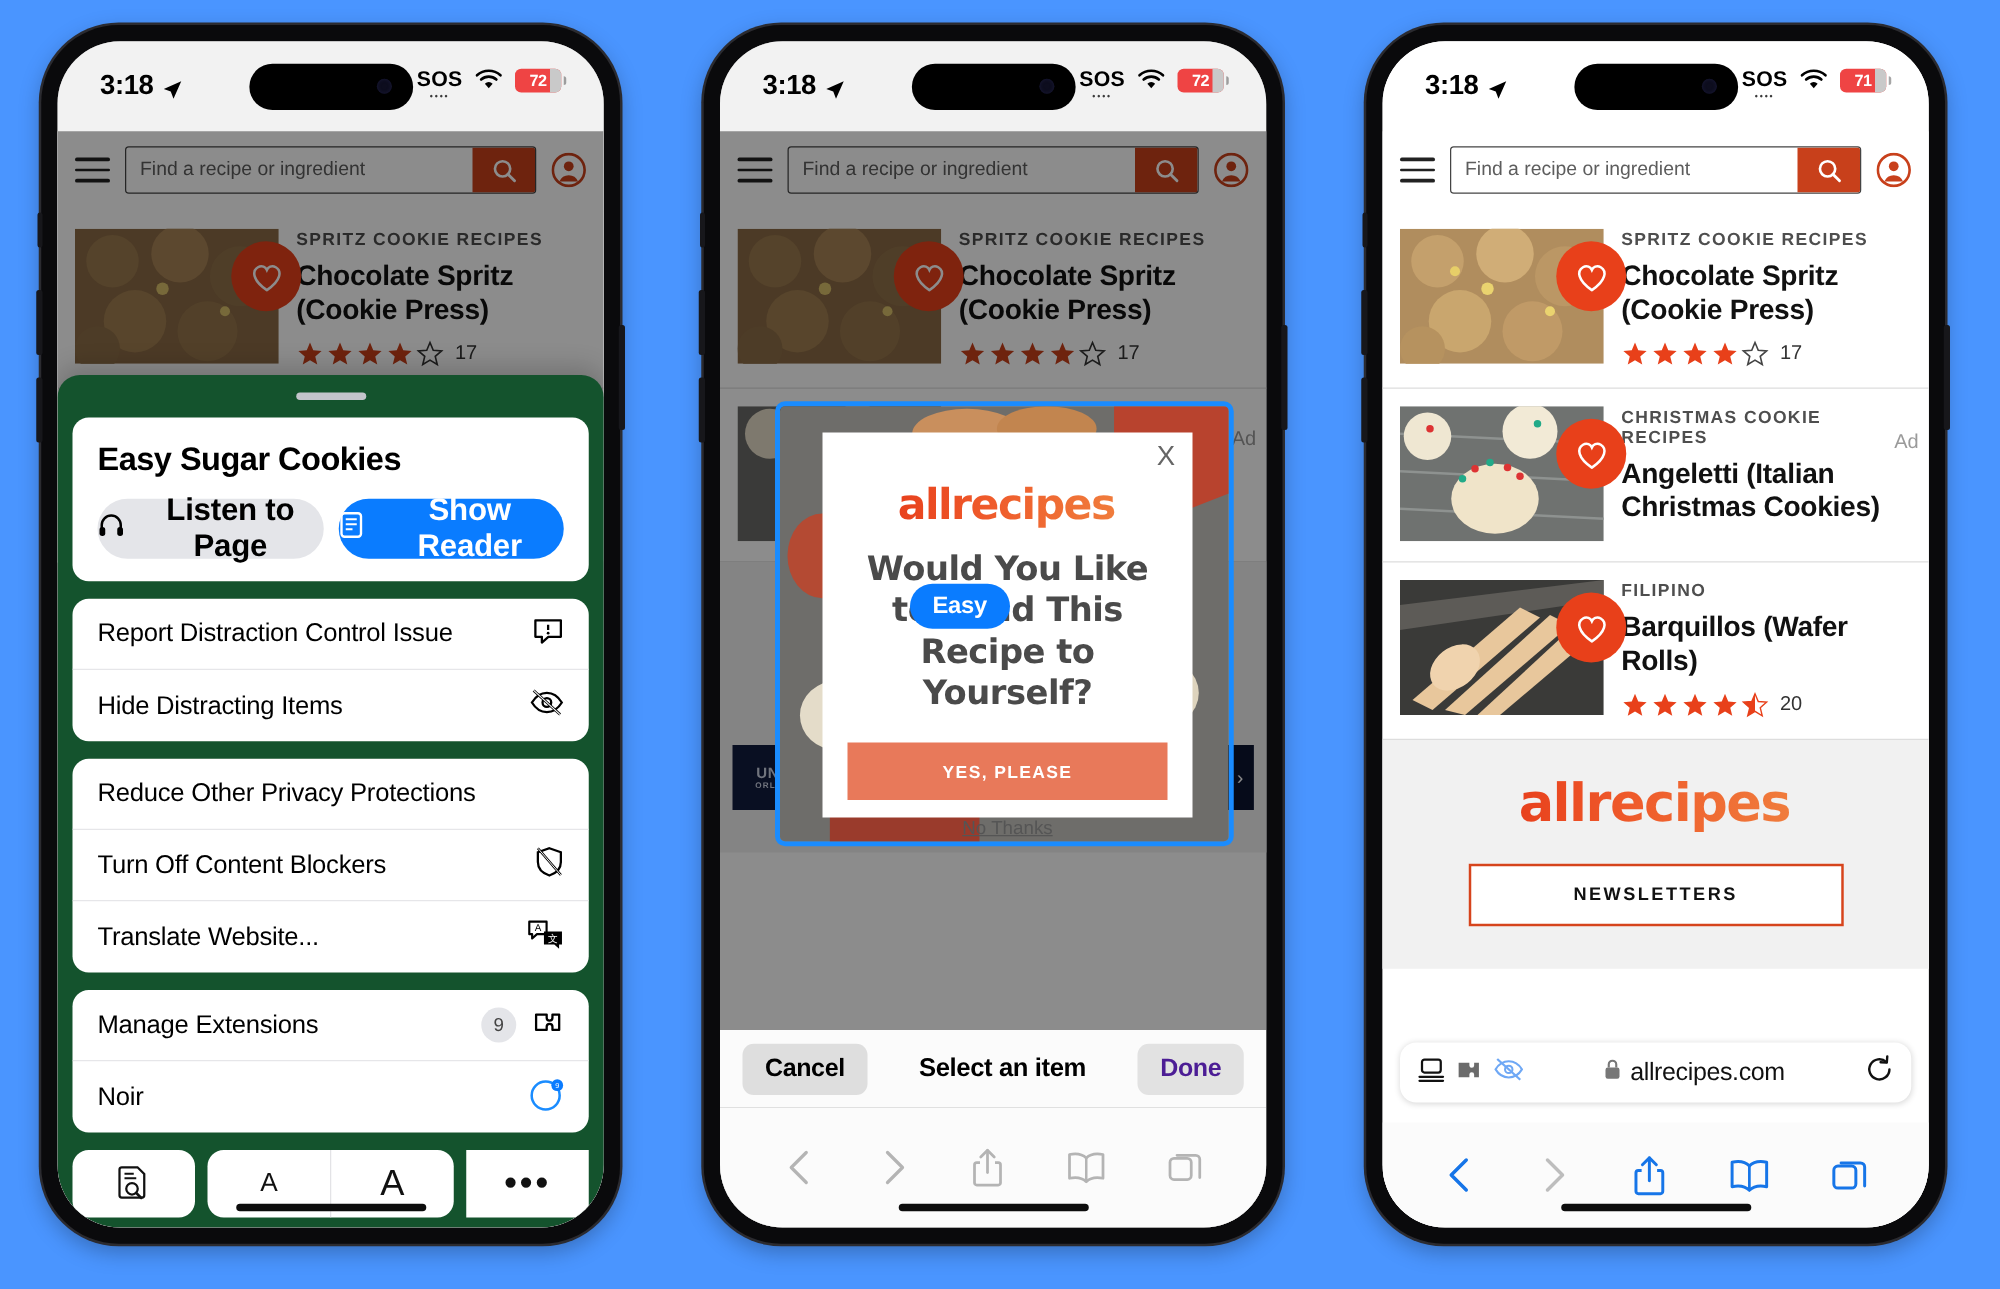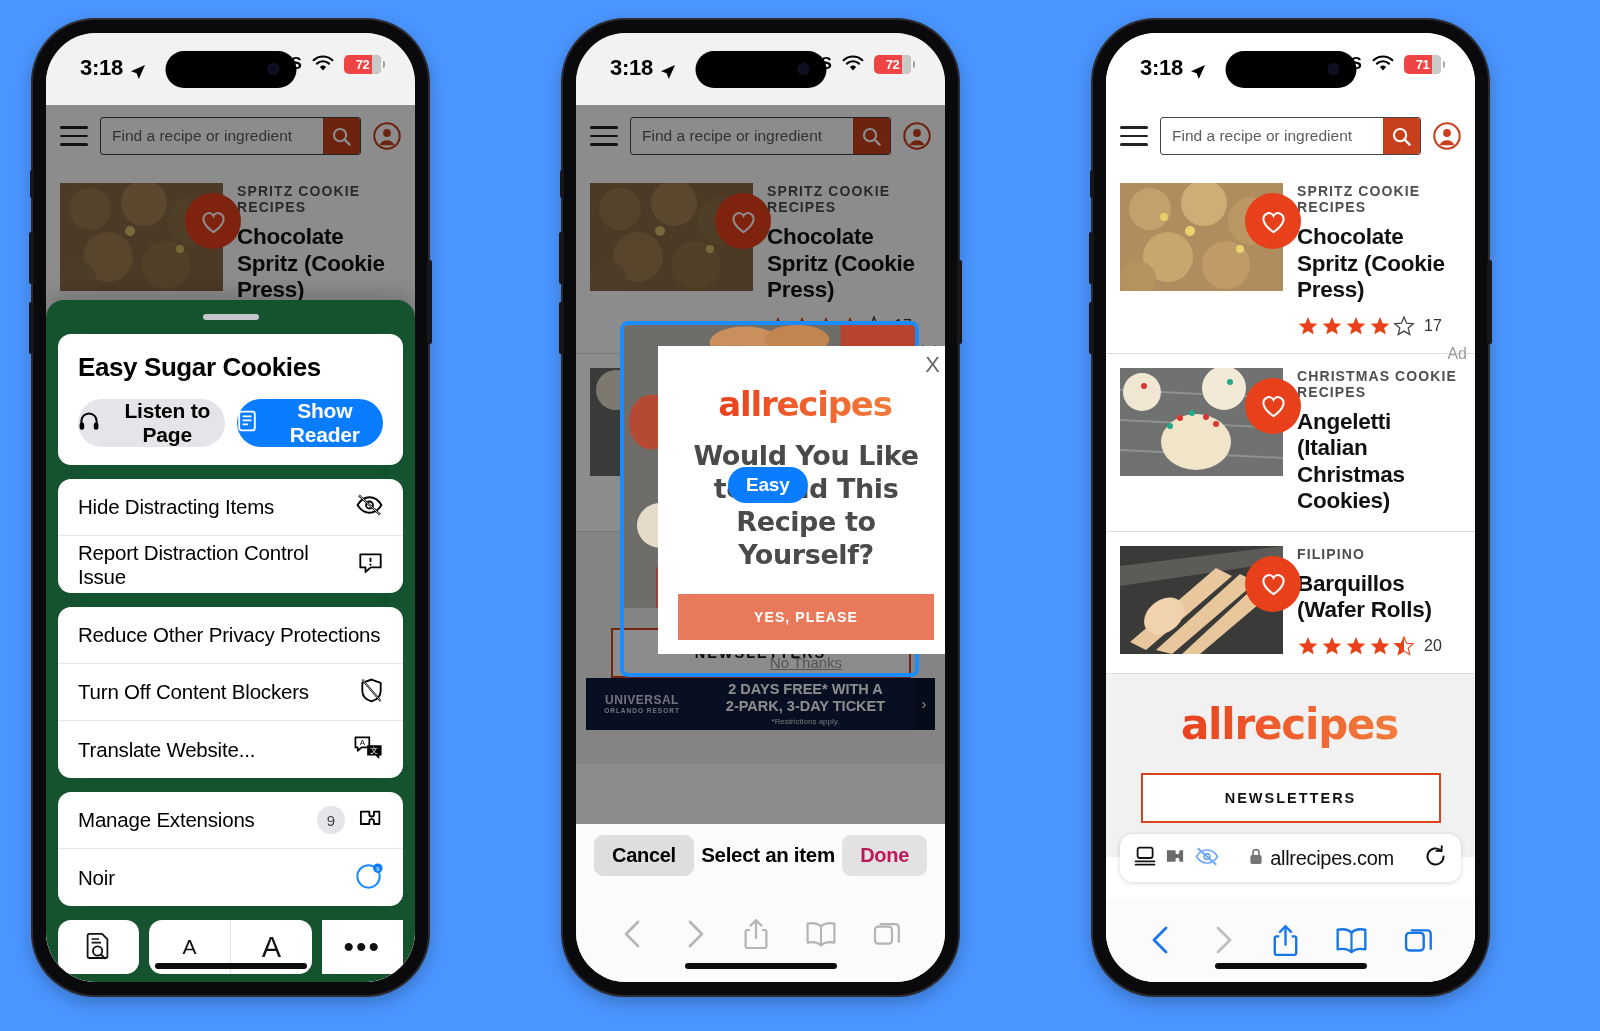--- a/index.html
+++ b/index.html
@@ -12,21 +12,21 @@
   .stage {
     position: relative;
     width: 1600px; height: 1031px;
     background: #4a95ff;
   }
 
   
   .phone {
     position: absolute;
     top: 20px;
-    width: 395px; height: 975px;
+    width: 463px; height: 975px;
     background: #0a0a0c;
     border-radius: 62px;
     box-shadow: 0 0 0 2px #2b2b30, 0 6px 18px rgba(0,0,0,.28);
     padding: 13px;
   }
   #phone1 { left: 33px; }
   #phone2 { left: 563px; }
   #phone3 { left: 1093px; }
 
   .screen {
@@ -181,21 +181,21 @@
     box-shadow: 0 -6px 20px rgba(0,0,0,.18);
   }
   .grabber { width: 56px; height: 6px; border-radius: 3px; background:#c3c5cb; margin: 2px auto 14px auto; }
   .card { background:#fff; border-radius: 13px; overflow: hidden; margin-bottom: 14px; }
   .card-head { padding: 18px 20px 18px 20px; }
   .sheet-title { font-size: 26px; font-weight: 700; color:#000; letter-spacing:-.4px; }
   .reader-btns { display:flex; gap: 12px; margin-top: 16px; }
   .pill {
     flex: 1 1 0; height: 48px; border-radius: 24px; border: 0; cursor: pointer;
     display:flex; align-items:center; justify-content:center; gap:10px;
-    font-size: 21px; font-weight: 700; letter-spacing:-.2px;
+    font-size: 25px; font-weight: 700; letter-spacing:-.2px;
     font-family: "Liberation Sans", sans-serif;
   }
   .pill.grey { background:#e4e5e9; color:#000; }
   .pill.blue { background:#0a7cff; color:#fff; }
 
   .menu-row {
     display:flex; align-items:center; justify-content:space-between;
     padding: 0 20px; height: 57px; cursor: pointer;
     border-bottom: 1px solid #e6e6e9;
   }
@@ -296,21 +296,21 @@
     height: 62px; background:#fbfbfb;
     display:flex; align-items:center; justify-content:space-between;
     padding: 0 18px;
   }
   .sb-btn {
     border:0; border-radius: 9px; padding: 9px 18px; cursor:pointer;
     font-size: 20px; font-weight: 700; letter-spacing:-.3px;
     font-family:"Liberation Sans", sans-serif;
   }
   .sb-cancel { background:#dedede; color:#000; }
-  .sb-done { background:#e2e2e2; color:#be185d; }
+  .sb-done { background:#e2e2e2; color:#4c1d95; }
   .sb-title { font-size: 20.5px; font-weight: 700; color:#000; letter-spacing:-.3px; }
 
   .browser-toolbar {
     position:absolute; z-index:60; left:0; right:0; bottom:0; height: 96px;
     background:#fbfbfb; display:flex; align-items:center; justify-content:space-around;
     padding: 0 26px;
   }
   .browser-toolbar.dark-icons svg { stroke:#b4b4b4; }
   .tb-ico { cursor:pointer; display:flex; align-items:center; justify-content:center; }
 
@@ -508,40 +508,40 @@
                     </svg>
                 </span>
                 <span>Show Reader</span>
               </button>
             </div>
           </div>
         </div>
 
         <div class="card">
           <div class="menu-row">
+            <span class="menu-label">Report Distraction Control Issue</span>
+            <span class="menu-right">
+                <span>
+              <svg width="25" height="24" viewBox="0 0 26 24">
+                    <path d="M2.4 3 h21.2 v13.6 h-10.4 l-5.4 4.8 v-4.8 h-5.4 Z" fill="none" stroke="#000" stroke-width="1.9" stroke-linejoin="round"></path>
+                    <line x1="13" y1="6.6" x2="13" y2="11" stroke="#000" stroke-width="1.9"></line>
+                    <circle cx="13" cy="13.6" r="1.15" fill="#000"></circle>
+                  </svg>
+            </span>
+              </span>
+          </div>
+          <div class="menu-row">
             <span class="menu-label">Hide Distracting Items</span>
             <span class="menu-right">
                 <span>
               <svg width="27" height="22" viewBox="0 0 28 22">
                     <path d="M1.6 11 C5 5.4 9.2 3 14 3 s9 2.4 12.4 8 c-3.4 5.6 -7.6 8 -12.4 8 S5 16.6 1.6 11 Z" fill="none" stroke="#000" stroke-width="1.9"></path>
                     <circle cx="14" cy="11" r="3.6" fill="none" stroke="#000" stroke-width="1.9"></circle>
                     <line x1="3" y1="1" x2="25" y2="21" stroke="#000" stroke-width="2.2"></line>
                     <line x1="3" y1="1" x2="25" y2="21" stroke="#fff" stroke-width="0.9"></line>
-                  </svg>
-            </span>
-              </span>
-          </div>
-          <div class="menu-row">
-            <span class="menu-label">Report Distraction Control Issue</span>
-            <span class="menu-right">
-                <span>
-              <svg width="25" height="24" viewBox="0 0 26 24">
-                    <path d="M2.4 3 h21.2 v13.6 h-10.4 l-5.4 4.8 v-4.8 h-5.4 Z" fill="none" stroke="#000" stroke-width="1.9" stroke-linejoin="round"></path>
-                    <line x1="13" y1="6.6" x2="13" y2="11" stroke="#000" stroke-width="1.9"></line>
-                    <circle cx="13" cy="13.6" r="1.15" fill="#000"></circle>
                   </svg>
             </span>
               </span>
           </div>
         </div>
 
         <div class="card">
           <div class="menu-row">
             <span class="menu-label">Reduce Other Privacy Protections</span>
             <span class="menu-right"></span>

